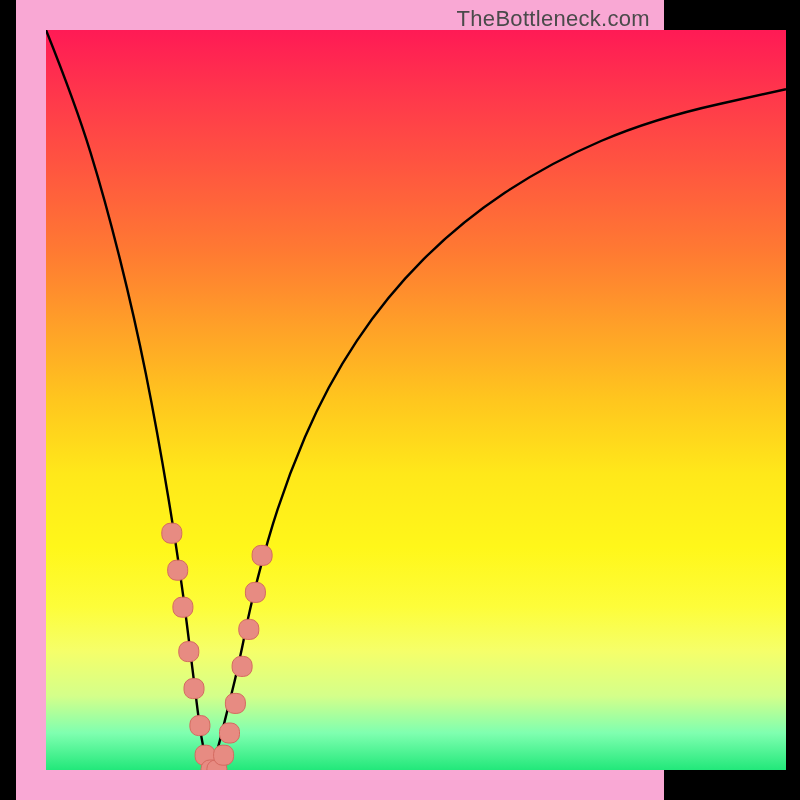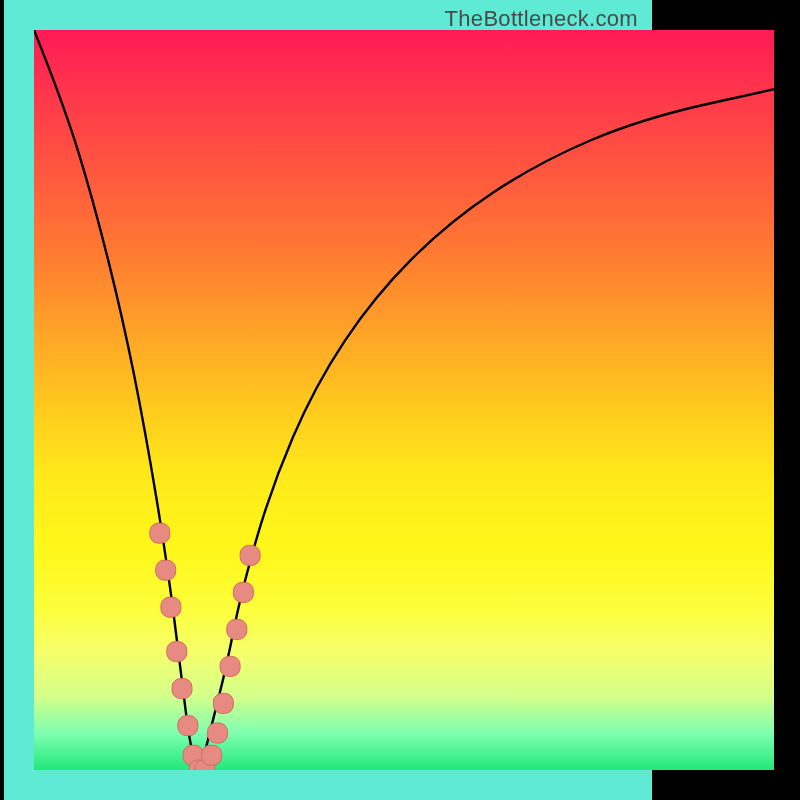--- a/index.html
+++ b/index.html
@@ -7,24 +7,24 @@
     padding: 0;
     width: 800px;
     height: 800px;
     overflow: hidden;
     background: #000;
     font-family: Arial, Helvetica, sans-serif;
   }
   .frame {
     position: absolute;
     top: 0;
-    left: 4px;
+    left: 16px;
     width: 648px;
     height: 800px;
-    background: #5eead4;
+    background: #f9a8d4;
   }
   .plot-area {
     position: absolute;
     top: 30px;
     left: 30px;
     width: 740px;
     height: 740px;
     background: linear-gradient(to bottom,
       #ff1a55 0%,
       #ff3b4a 10%,

